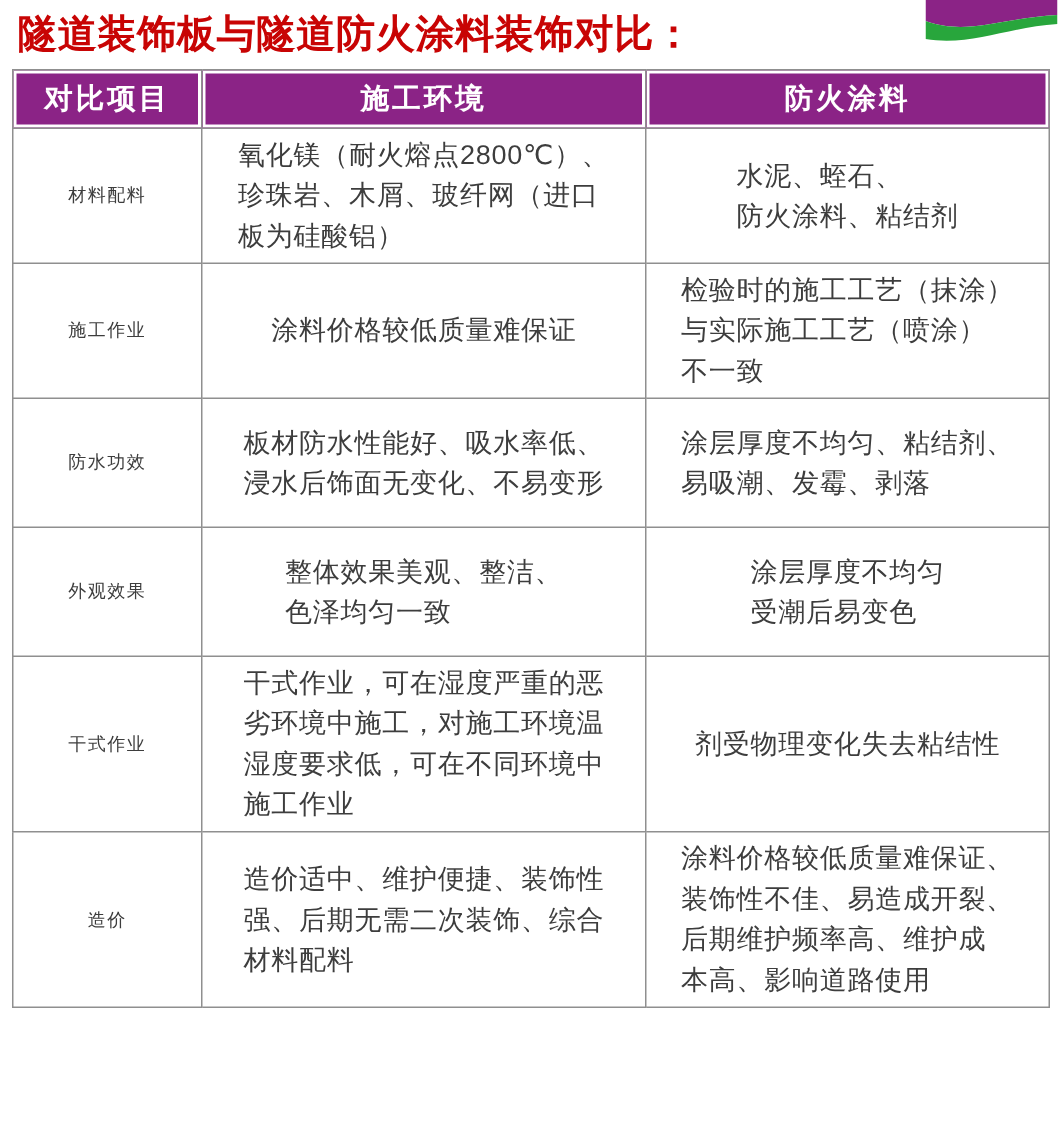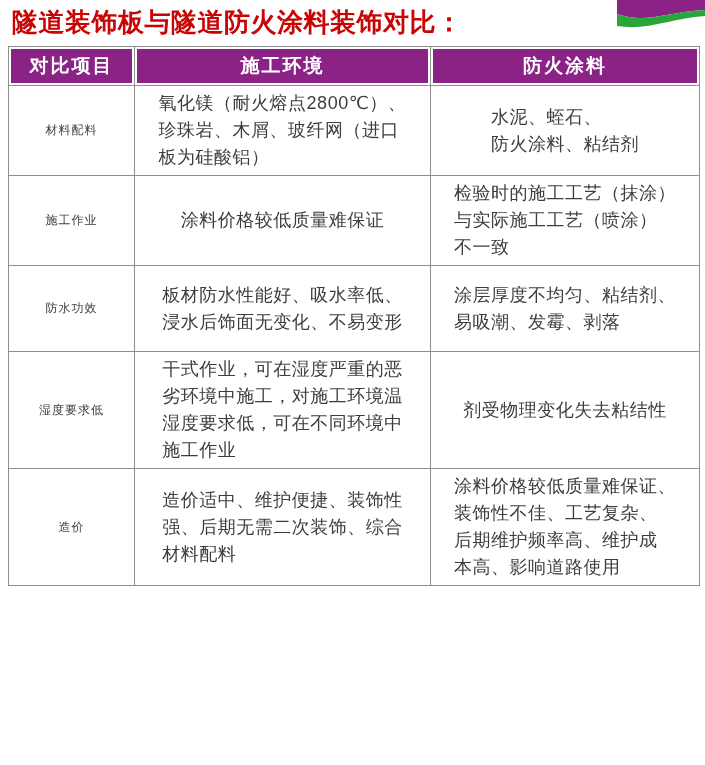--- a/index.html
+++ b/index.html
@@ -120,32 +120,39 @@
 不一致</span></td>
       </tr>
       <tr>
         <td class="label-cell">防水功效</td>
         <td class="content-cell"><span class="txt">板材防水性能好、吸水率低、
 浸水后饰面无变化、不易变形</span></td>
         <td class="content-cell"><span class="txt">涂层厚度不均匀、粘结剂、
 易吸潮、发霉、剥落</span></td>
       </tr>
       <tr>
-        <td class="label-cell">湿度要求低</td>
+        <td class="label-cell">外观效果</td>
+        <td class="content-cell"><span class="txt">整体效果美观、整洁、
+色泽均匀一致</span></td>
+        <td class="content-cell"><span class="txt">涂层厚度不均匀
+受潮后易变色</span></td>
+      </tr>
+      <tr>
+        <td class="label-cell">干式作业</td>
         <td class="content-cell"><span class="txt">干式作业，可在湿度严重的恶
 劣环境中施工，对施工环境温
 湿度要求低，可在不同环境中
 施工作业</span></td>
         <td class="content-cell"><span class="txt">剂受物理变化失去粘结性</span></td>
       </tr>
       <tr>
         <td class="label-cell">造价</td>
         <td class="content-cell"><span class="txt">造价适中、维护便捷、装饰性
 强、后期无需二次装饰、综合
 材料配料</span></td>
         <td class="content-cell"><span class="txt">涂料价格较低质量难保证、
-装饰性不佳、工艺复杂、
+装饰性不佳、易造成开裂、
 后期维护频率高、维护成
 本高、影响道路使用</span></td>
       </tr>
     </tbody>
   </table>
 </div>
 
 </body></html>

